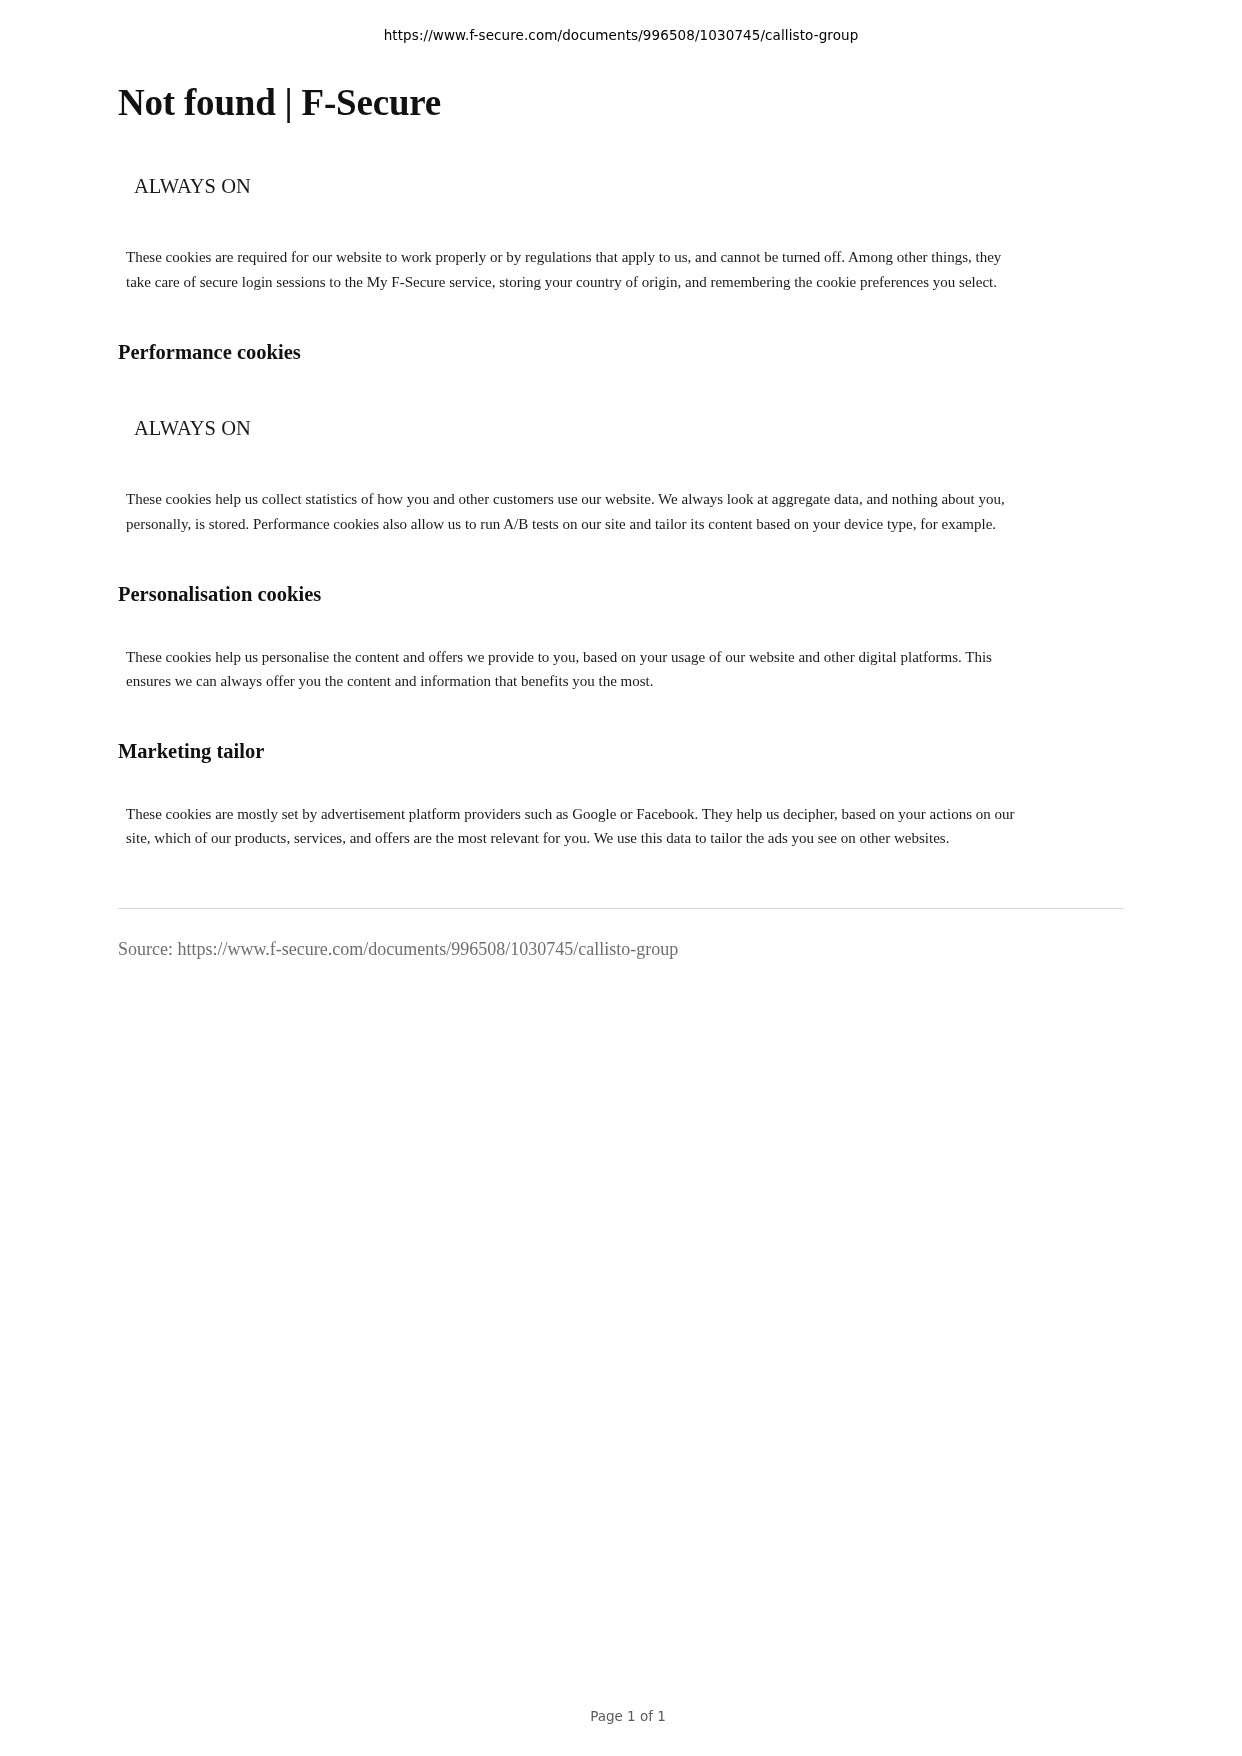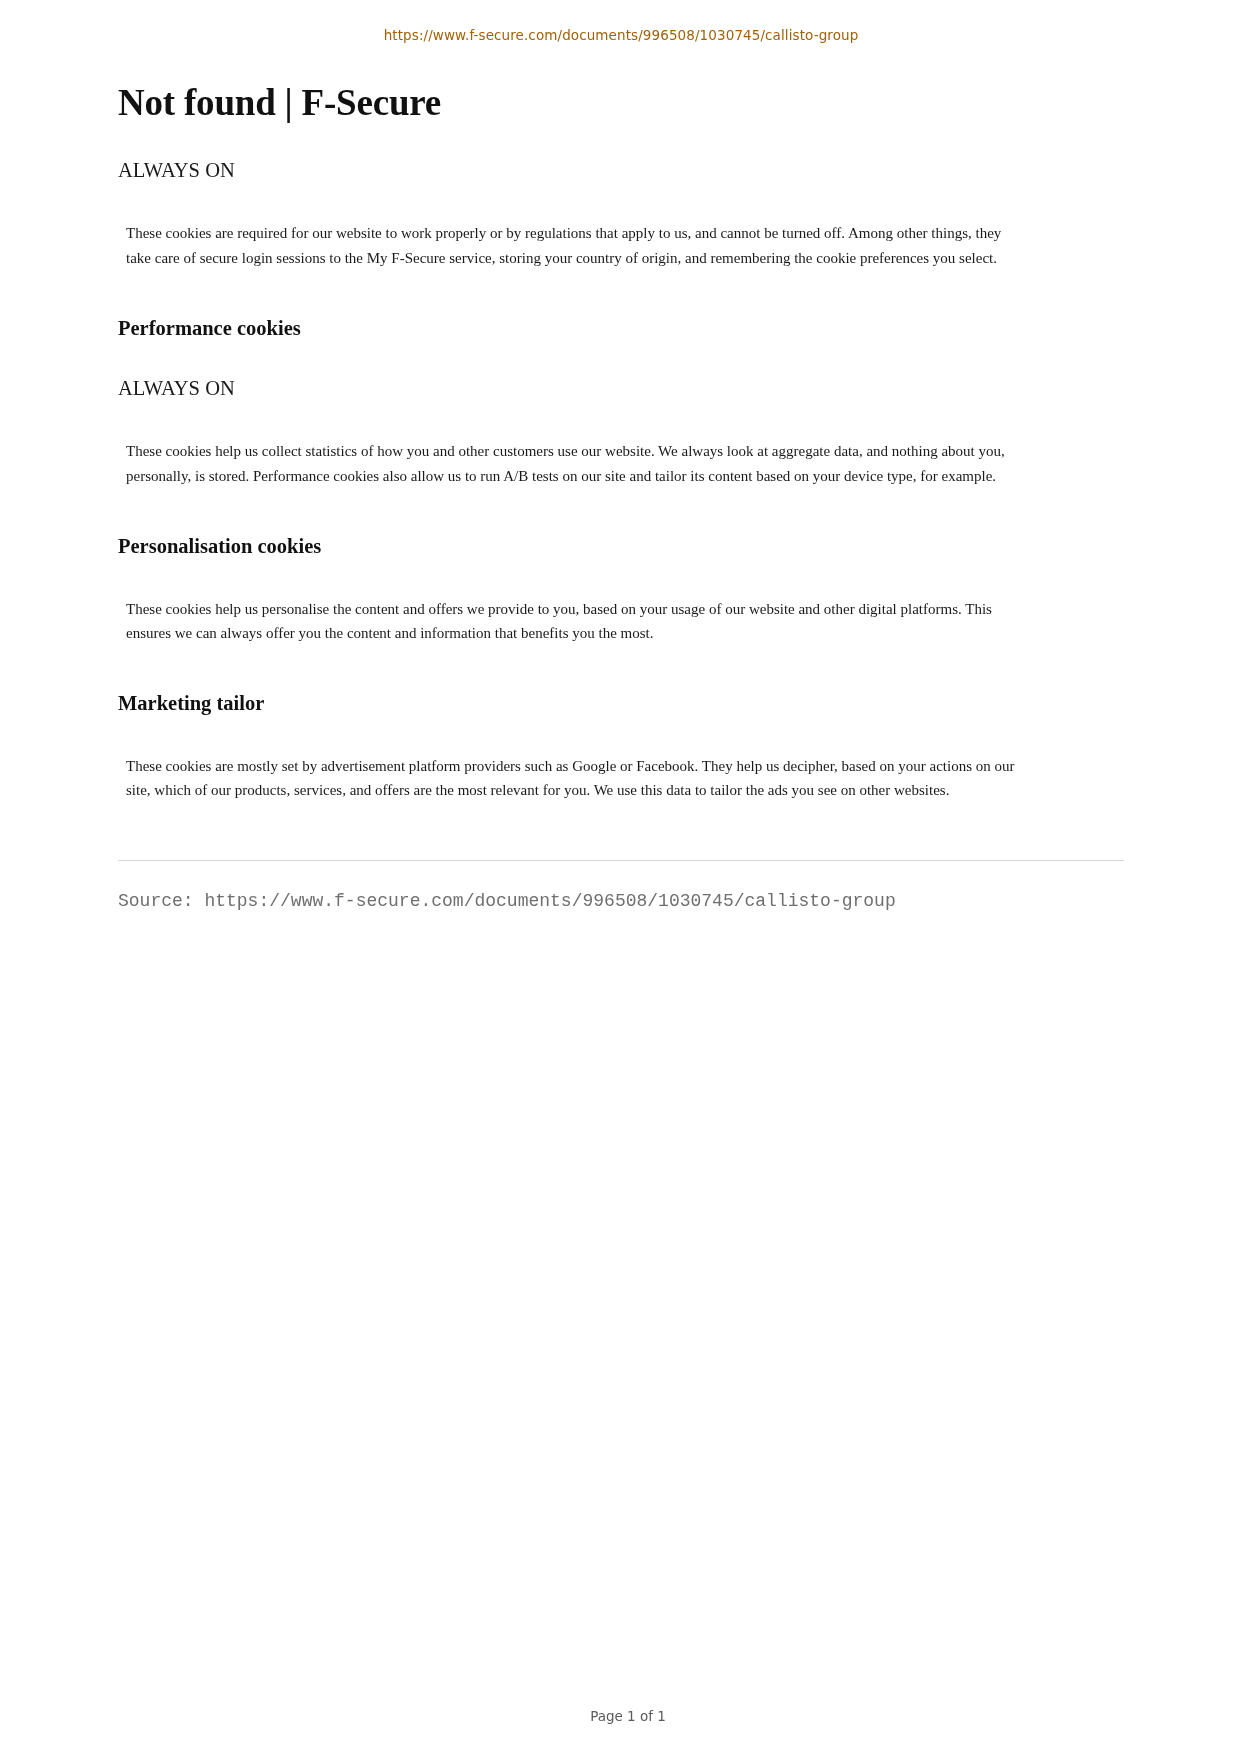--- a/index.html
+++ b/index.html
@@ -21,21 +21,21 @@
     box-sizing: border-box;
   }
   .header-url {
     position: absolute;
     top: 27px;
     left: 0;
     width: 1242px;
     text-align: center;
     font-family: "DejaVu Sans", sans-serif;
     font-size: 13.5px;
-    color: #a16207;
+    color: #000000;
     letter-spacing: 0.1px;
   }
   .content {
     padding: 0 118px 0 118px;
     margin-top: 0;
   }
   .doc-title {
     margin: 0;
     padding-top: 82px;
     font-size: 37px;
@@ -60,38 +60,37 @@
   }
   p.body-text {
     margin: 8px;
     padding-top: 28px;
     font-size: 15px;
     line-height: 1.62;
     color: #1a1a1a;
     max-width: 900px;
   }
   p.always-on {
-    margin: 0;
+    margin: 16px;
     padding-top: 30px;
     font-size: 20.5px;
     line-height: 1.5;
     color: #1a1a1a;
   }
   .divider {
     margin: 58px 0 0 0;
     border: 0;
     border-top: 1px solid #d8d8d8;
     width: 100%;
   }
   .source {
     margin-top: 28px;
     font-size: 18px;
     color: #6f6f6f;
     line-height: 1.4;
-    font-family: Liberation Mono, monospace;
   }
   .footer-page {
     position: absolute;
     bottom: 32px;
     left: 7px;
     width: 1242px;
     text-align: center;
     font-family: "DejaVu Sans", sans-serif;
     font-size: 13.5px;
     color: #5b5b5b;

